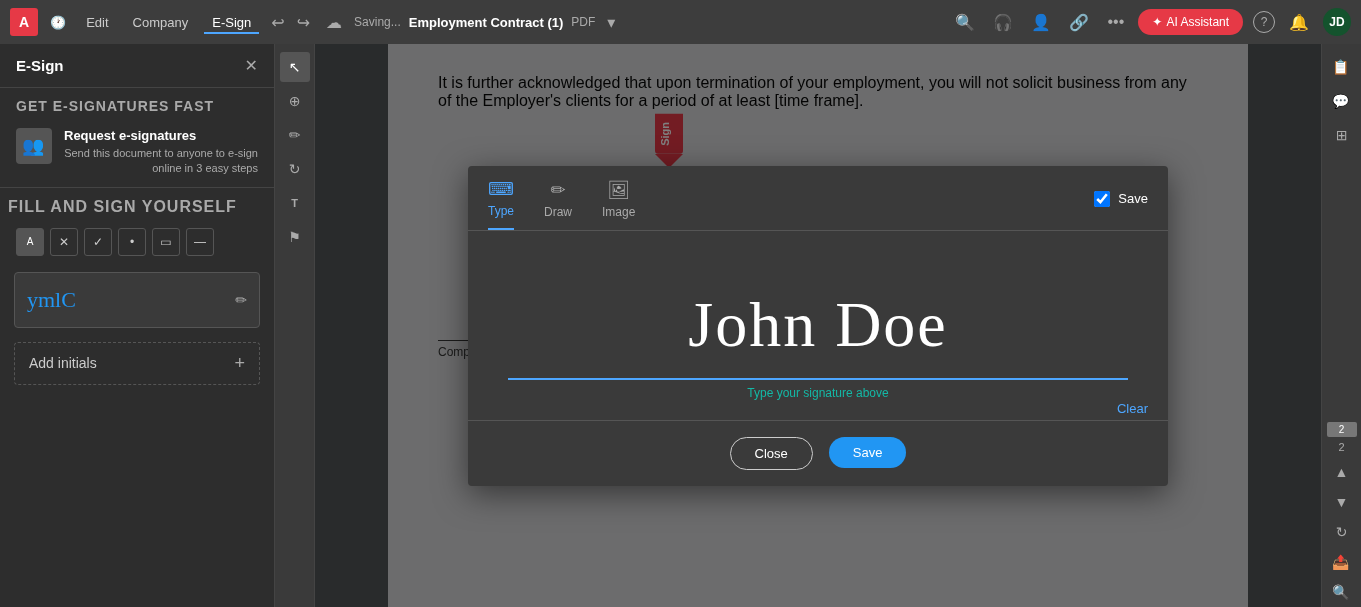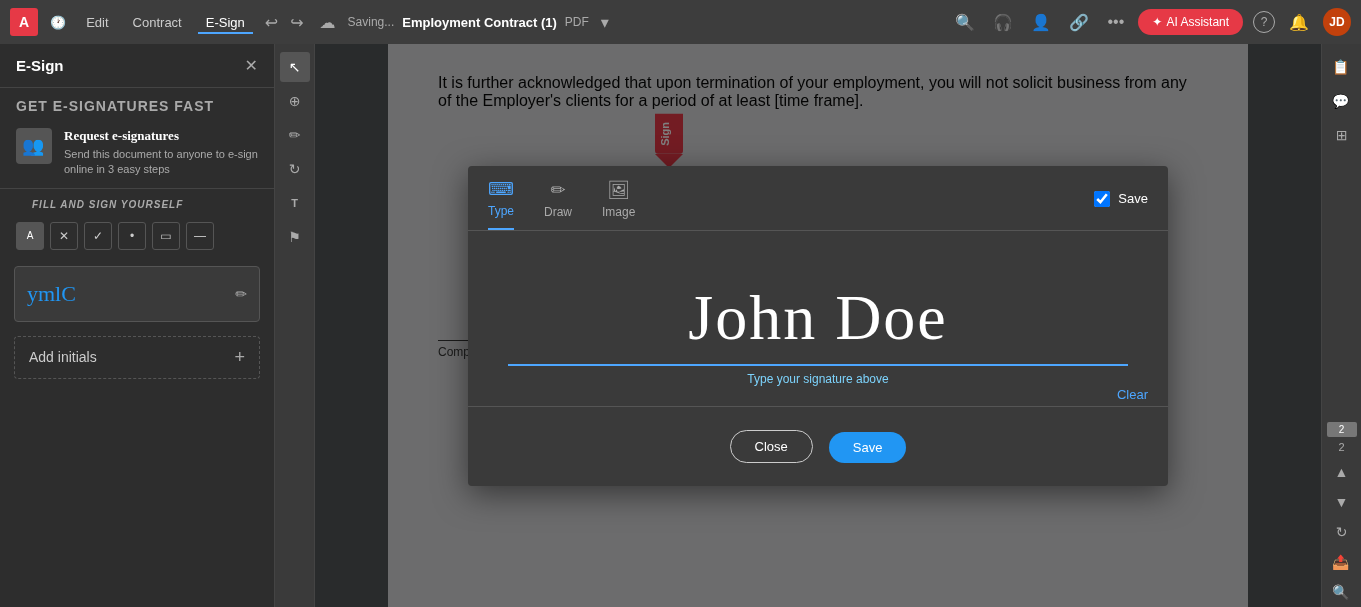--- a/index.html
+++ b/index.html
@@ -13,37 +13,37 @@
     }
     .top-toolbar .logo { width: 28px; height: 28px; background: #e63946; border-radius: 3px; display: flex; align-items: center; justify-content: center; color: white; font-weight: bold; font-size: 14px; }
     .top-toolbar .nav-item { color: #ccc; font-size: 13px; cursor: pointer; padding: 4px 8px; }
     .top-toolbar .nav-item.active { color: white; }
     .toolbar-right { margin-left: auto; display: flex; align-items: center; gap: 10px; }
     .saving-text { color: #aaa; font-size: 12px; }
     .doc-title { color: white; font-size: 13px; font-weight: bold; }
     .doc-format { color: #aaa; font-size: 12px; }
     .ai-assistant-btn { background: #e63946; color: white; border: none; border-radius: 16px; padding: 6px 14px; font-size: 12px; cursor: pointer; display: flex; align-items: center; gap: 4px; }
     .icon-btn { color: #aaa; background: none; border: none; cursor: pointer; font-size: 16px; padding: 4px; }
-    .avatar { width: 28px; height: 28px; background: #c2410c; border-radius: 50%; display: flex; align-items: center; justify-content: center; color: white; font-size: 12px; font-weight: bold; }
+    .avatar { width: 28px; height: 28px; background: #14532d; border-radius: 50%; display: flex; align-items: center; justify-content: center; color: white; font-size: 12px; font-weight: bold; }
     .undo-redo { display: flex; gap: 4px; }
 
     
     .main-layout { display: flex; height: calc(607px - 44px); }
 
     
     .left-panel { width: 275px; background: #2d2d2d; color: #ccc; display: flex; flex-direction: column; flex-shrink: 0; border-right: 1px solid #444; }
     .left-panel-header { display: flex; align-items: center; justify-content: space-between; padding: 12px 16px; border-bottom: 1px solid #444; }
     .left-panel-title { color: white; font-size: 15px; font-weight: bold; }
     .close-icon { color: #aaa; cursor: pointer; font-size: 16px; }
     .section-label { color: #aaa; font-size: 14px; letter-spacing: 1px; padding: 10px 16px 4px; font-weight: bold; text-transform: uppercase; }
     .request-section { display: flex; align-items: flex-start; padding: 10px 16px; gap: 12px; border-bottom: 1px solid #444; }
     .request-icon { width: 36px; height: 36px; background: #555; border-radius: 4px; display: flex; align-items: center; justify-content: center; font-size: 18px; flex-shrink: 0; }
-    .request-text h4 { color: white; font-size: 13px; margin-bottom: 3px; font-family: Liberation Serif, serif; }
-    .request-text p { color: #aaa; font-size: 11px; line-height: 1.4; }
-    .section-label2 { color: #aaa; font-size: 10px; letter-spacing: 1px; padding: 10px 32px 4px; font-weight: bold; text-transform: uppercase; font-style: italic; }
+    .request-text h4 { color: white; font-size: 13px; margin-bottom: 3px; }
+    .request-text p { color: #aaa; font-size: 11px; line-height: 1.4; text-align: right; }
+    .section-label2 { color: #aaa; font-size: 16px; letter-spacing: 1px; padding: 10px 8px 4px; font-weight: bold; text-transform: uppercase; }
     .fill-tools { display: flex; align-items: center; gap: 6px; padding: 8px 16px; }
     .tool-btn { width: 28px; height: 28px; background: none; border: 1px solid #555; border-radius: 3px; color: #ccc; cursor: pointer; display: flex; align-items: center; justify-content: center; font-size: 12px; }
     .signature-box { margin: 8px 14px; background: #3a3a3a; border: 1px solid #555; border-radius: 4px; height: 56px; display: flex; align-items: center; justify-content: space-between; padding: 0 12px; cursor: pointer; }
     .signature-preview { font-family: 'Brush Script MT', cursive; font-size: 22px; color: #2196f3; }
     .edit-icon { color: #aaa; font-size: 14px; }
     .add-initials-row { display: flex; align-items: center; justify-content: space-between; margin: 6px 14px; background: #2d2d2d; border: 1px dashed #555; border-radius: 4px; padding: 10px 14px; cursor: pointer; }
     .add-initials-text { color: #ccc; font-size: 14px; text-align: center; }
     .add-icon { color: #aaa; font-size: 18px; }
 
     
@@ -68,36 +68,36 @@
     .modal-tabs { display: flex; align-items: center; padding: 12px 20px 0; gap: 30px; border-bottom: 1px solid #555; }
     .modal-tab { display: flex; flex-direction: column; align-items: center; gap: 4px; cursor: pointer; padding-bottom: 10px; color: #aaa; font-size: 12px; }
     .modal-tab.active { color: #4da6ff; border-bottom: 2px solid #4da6ff; }
     .tab-icon { font-size: 18px; }
     .modal-save-area { margin-left: auto; display: flex; align-items: center; gap: 8px; padding-bottom: 10px; }
     .save-checkbox { width: 16px; height: 16px; cursor: pointer; }
     .save-label { color: white; font-size: 13px; }
     .signature-input-area { flex: 1; display: flex; align-items: center; justify-content: center; padding: 14px; position: relative; min-height: 140px; }
     .signature-display { font-family: 'Brush Script MT', cursive; font-size: 64px; color: white; letter-spacing: 2px; }
     .signature-underline { position: absolute; bottom: 40px; left: 40px; right: 40px; border-bottom: 2px solid #4da6ff; }
-    .type-hint { position: absolute; bottom: 20px; left: 50%; transform: translateX(-50%); color: #7dd3fc; font-size: 12px; white-space: nowrap; }
+    .type-hint { position: absolute; bottom: 20px; left: 50%; transform: translateX(-50%); color: #14b8a6; font-size: 12px; white-space: nowrap; }
     .clear-btn { position: absolute; bottom: 4px; right: 20px; color: #4da6ff; background: none; border: none; cursor: pointer; font-size: 13px; }
-    .modal-footer { display: flex; align-items: flex-end; justify-content: center; gap: 16px; padding: 23px 20px; border-top: 1px solid #555; }
+    .modal-footer { display: flex; align-items: flex-start; justify-content: center; gap: 16px; padding: 16px 20px; border-top: 1px solid #555; }
     .close-btn { background: none; border: 1px solid #ccc; color: white; padding: 8px 24px; border-radius: 20px; cursor: pointer; font-size: 13px; }
     .save-btn { background: #2196f3; color: white; border: none; padding: 8px 24px; border-radius: 20px; cursor: pointer; font-size: 13px; }
 
     .doc-wrapper { position: relative; flex: 1; overflow: hidden; }
   </style>
 </head>
 <body>
 
 <div class="top-toolbar">
   <div class="logo">A</div>
   <span class="icon-btn" style="font-size:13px;">🕐</span>
   <span class="nav-item">Edit</span>
-  <span class="nav-item">Contract</span>
+  <span class="nav-item">Company</span>
   <span class="nav-item active" style="color:white; border-bottom:2px solid #4da6ff; padding-bottom:2px;">E-Sign</span>
   <div class="undo-redo">
     <span class="icon-btn">↩</span>
     <span class="icon-btn">↪</span>
   </div>
   <span class="icon-btn">☁</span>
   <span class="saving-text">Saving...</span>
   <span class="doc-title">Employment Contract (1)</span>
   <span class="doc-format">PDF</span>
   <span class="icon-btn">▾</span>

